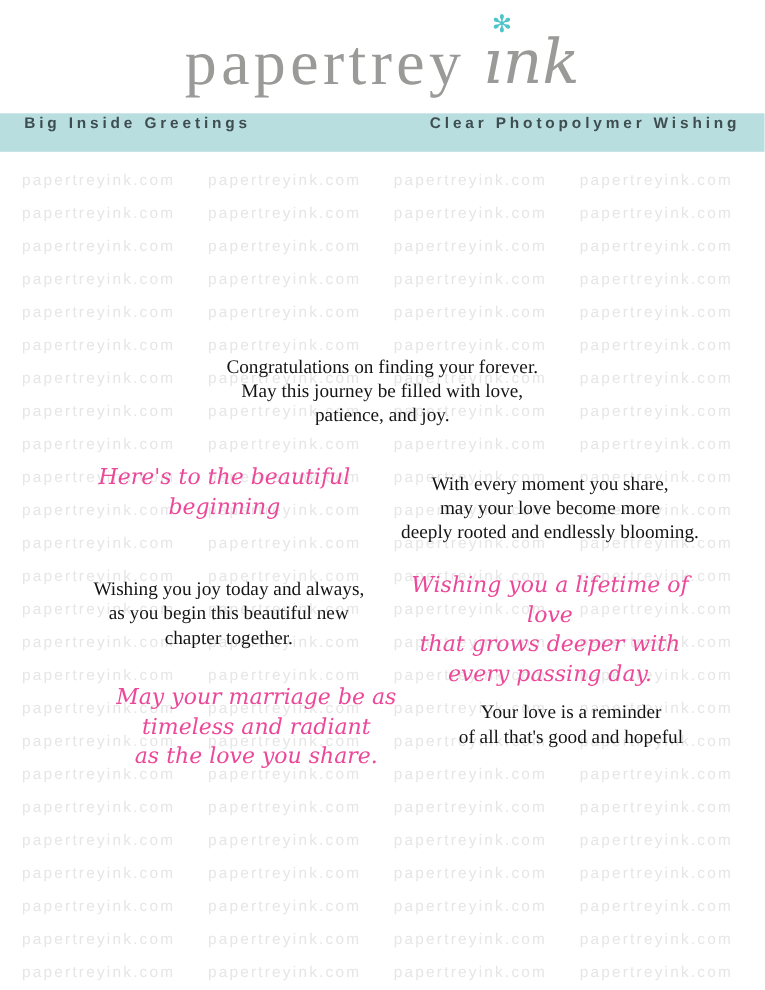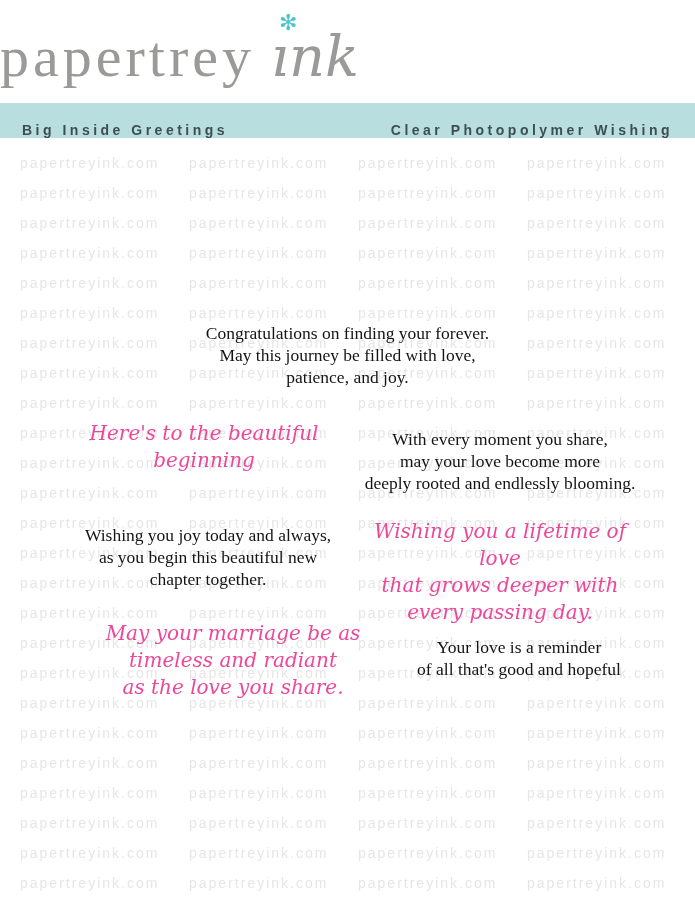--- a/index.html
+++ b/index.html
@@ -11,21 +11,21 @@
     font-family: "Liberation Sans", sans-serif;
   }
 
   
   .logo {
     position: absolute;
     top: 10px; left: 0; right: 0;
     height: 92px;
     display: flex;
     align-items: center;
-    justify-content: flex-start;
+    justify-content: center;
     white-space: nowrap;
   }
   .brand-main {
     font-family: "Liberation Serif", serif;
     font-size: 58px;
     font-weight: 400;
     color: #9a9a98;
     letter-spacing: 4px;
   }
   .brand-accent {
@@ -46,21 +46,21 @@
     line-height: 1;
   }
 
   
   .banner {
     position: absolute;
     top: 103px; left: 0;
     width: 695px; height: 35px;
     background: #b9dee0;
     display: flex;
-    align-items: flex-end;
+    align-items: flex-start;
     justify-content: space-between;
     box-sizing: border-box;
     padding: 0 22px;
   }
   .banner span {
     font-size: 14px;
     font-weight: bold;
     letter-spacing: 3.5px;
     color: #3e4e50;
   }

